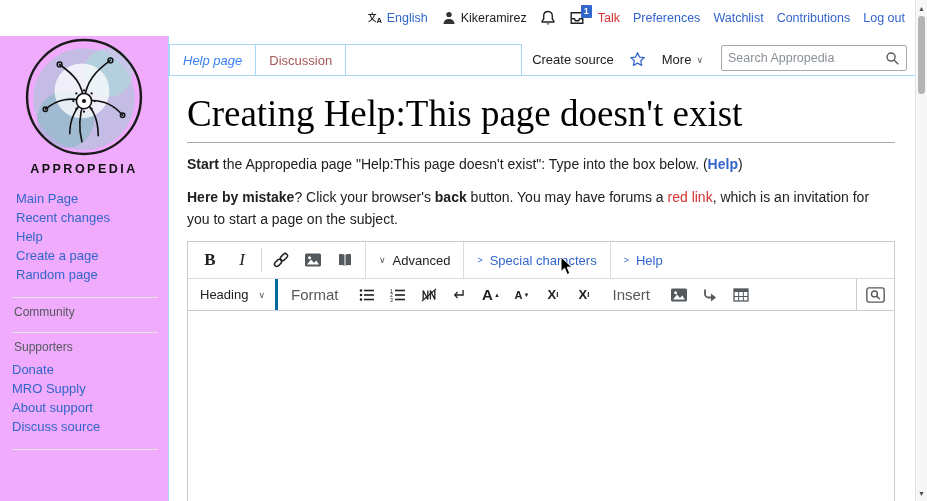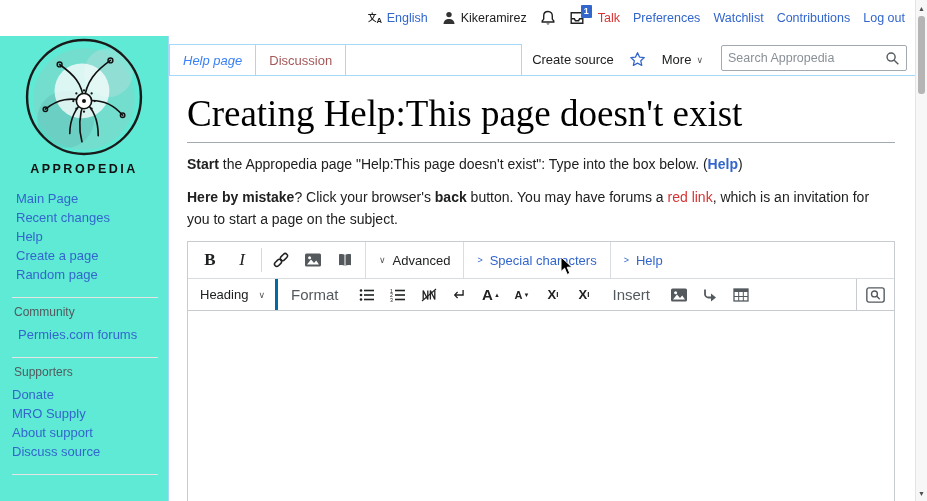--- a/index.html
+++ b/index.html
@@ -16,21 +16,21 @@
   .topbar { position:absolute; top:0; left:0; right:12px; height:36px; background:#fff;
             display:flex; align-items:center; justify-content:flex-end; gap:13px;
             padding-right:10px; font-size:12.5px; z-index:6; }
   .topbar .item { display:flex; align-items:center; gap:4px; }
   .icon16 { width:16px; height:16px; display:block; }
   .tray-wrap { position:relative; }
   .badge { position:absolute; top:-5px; right:-7px; background:#3366cc; color:#fff;
            font-size:9px; line-height:1; padding:2px 3px; border-radius:1px; font-weight:bold; }
 
   
-  .sidebar { position:absolute; top:36px; left:0; width:168px; bottom:0; background:#5eead4; font-size:13px; overflow:hidden; }
+  .sidebar { position:absolute; top:36px; left:0; width:168px; bottom:0; background:#f0abfc; font-size:13px; overflow:hidden; }
   .logo-box { text-align:center; padding-top:0; cursor:pointer; }
   .wordmark { font-weight:bold; letter-spacing:2.5px; font-size:12.5px; color:#111; margin-top:1px; }
   .nav { margin:13px 0 0 16px; list-style:none; }
   .nav li { line-height:19px; }
   .nav a { color:#3366cc; }
   .portal { margin:13px 10px 0 12px; border-top:1px solid #e4e4e4; padding-top:7px; }
   .portal h3 { font-size:12px; color:#54595d; font-weight:normal; margin:0 0 6px 2px; }
   .portal ul { list-style:none; margin-left:4px; }
   .portal li { line-height:19px; }
 
@@ -193,21 +193,20 @@
       <li><a>Main Page</a></li>
       <li><a>Recent changes</a></li>
       <li><a>Help</a></li>
       <li><a>Create a page</a></li>
       <li><a>Random page</a></li>
     </ul>
 
     <div class="portal">
       <h3>Community</h3>
       <ul class="nav-sub" style="list-style:none; margin-left:6px;">
-        <li style="line-height:19px;"><a class="blue">Permies.com forums</a></li>
       </ul>
     </div>
 
     <div class="portal">
       <h3>Supporters</h3>
       <ul style="list-style:none; margin-left:0;">
         <li style="line-height:19px;"><a class="blue">Donate</a></li>
         <li style="line-height:19px;"><a class="blue">MRO Supply</a></li>
         <li style="line-height:19px;"><a class="blue">About support</a></li>
         <li style="line-height:19px;"><a class="blue">Discuss source</a></li>

